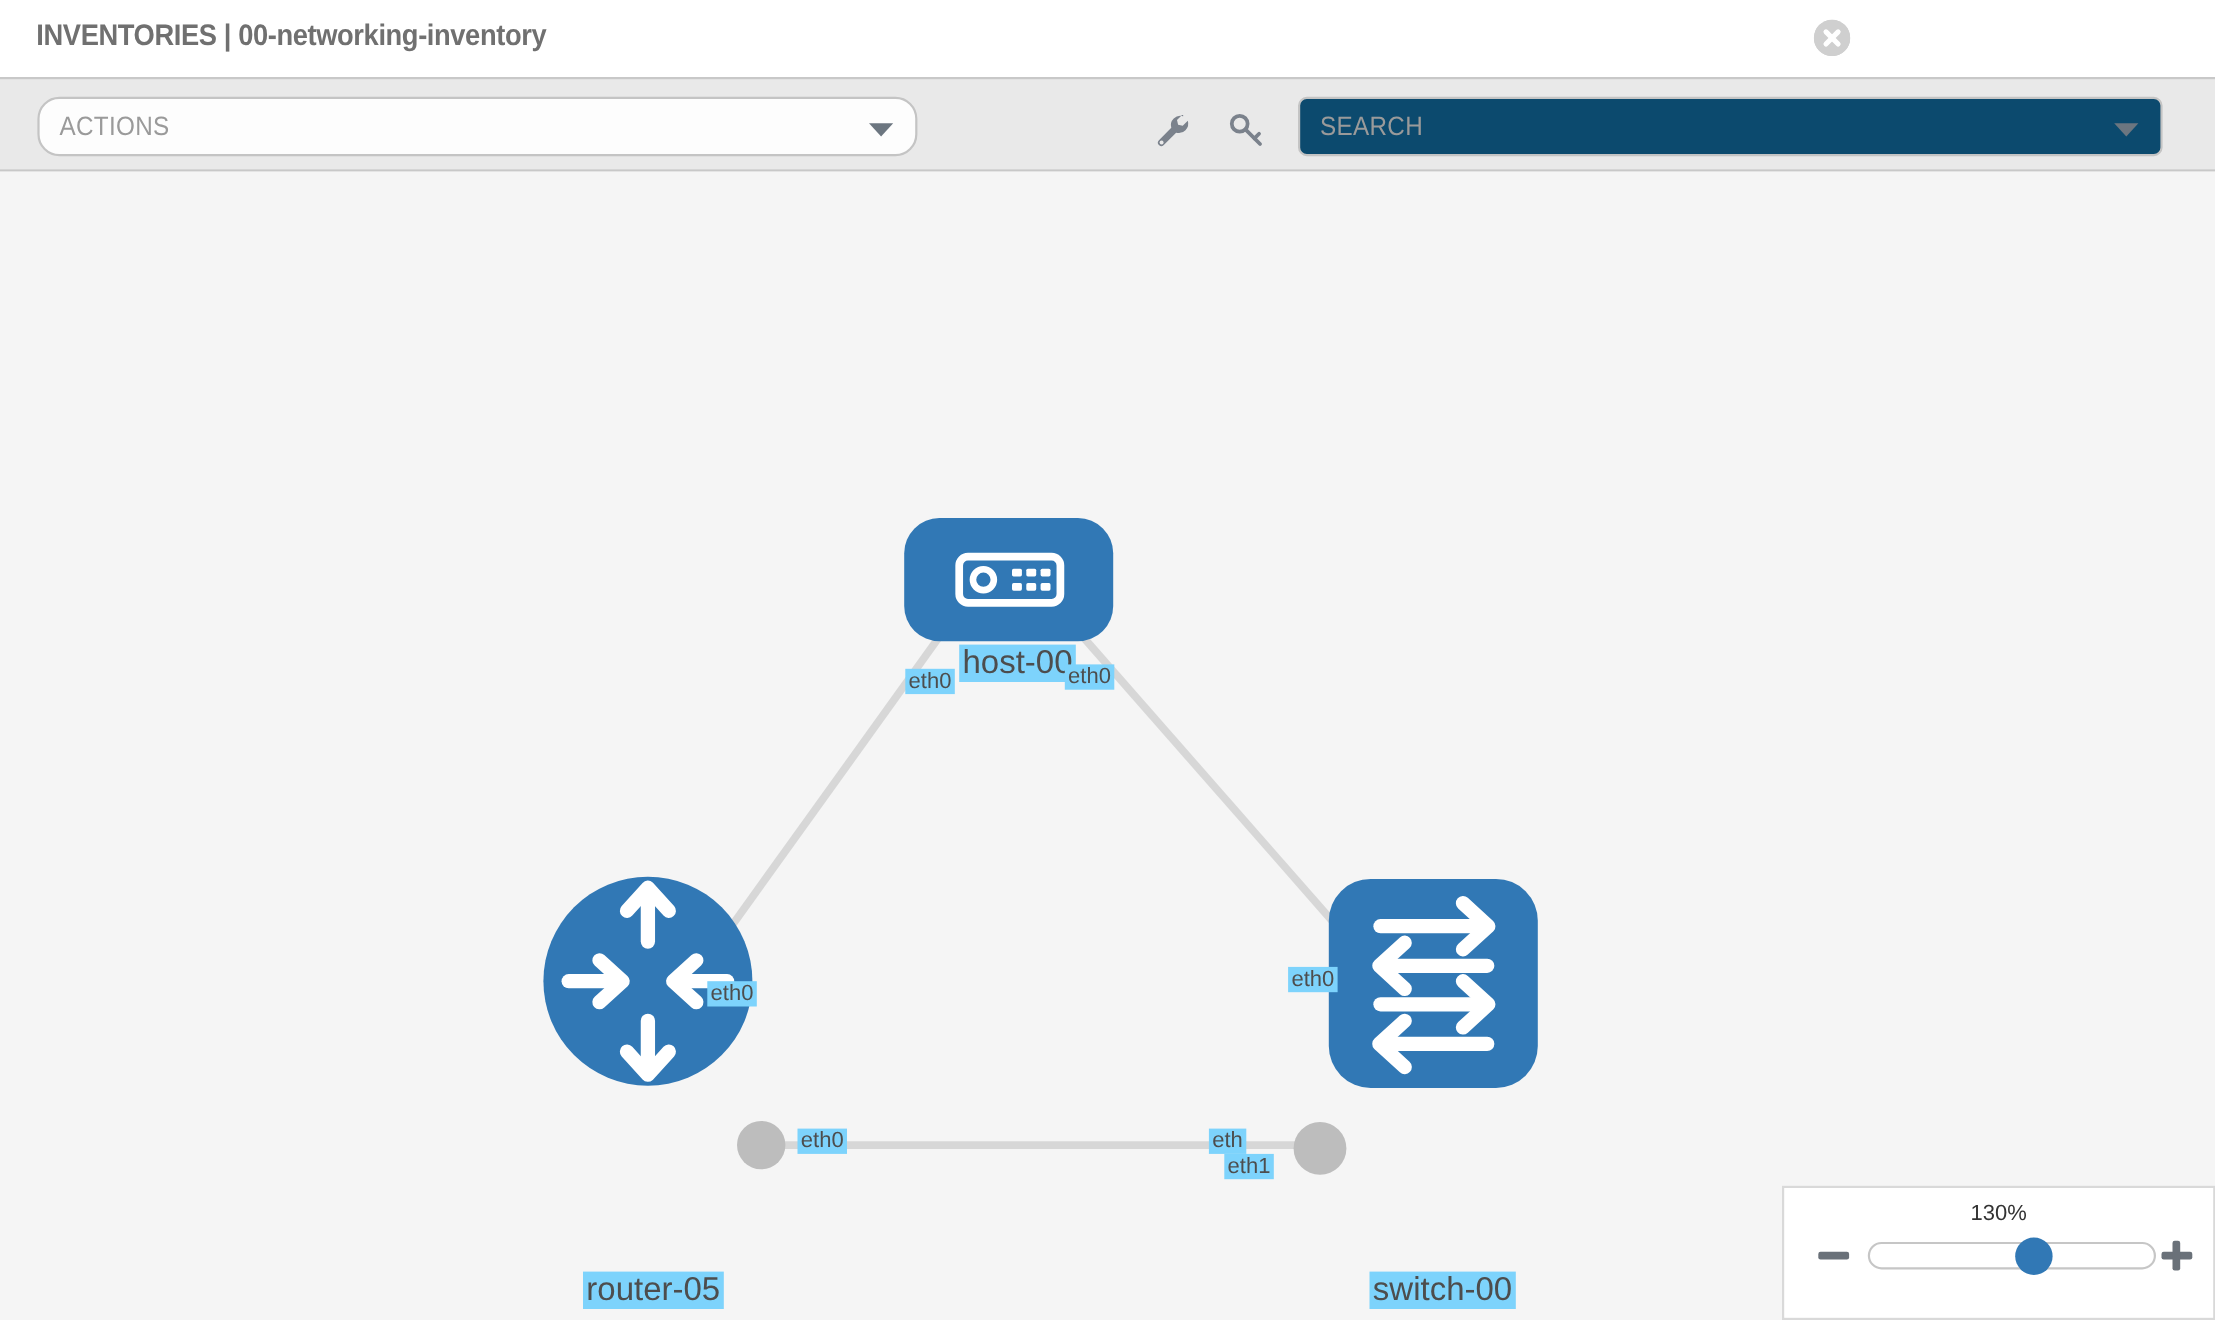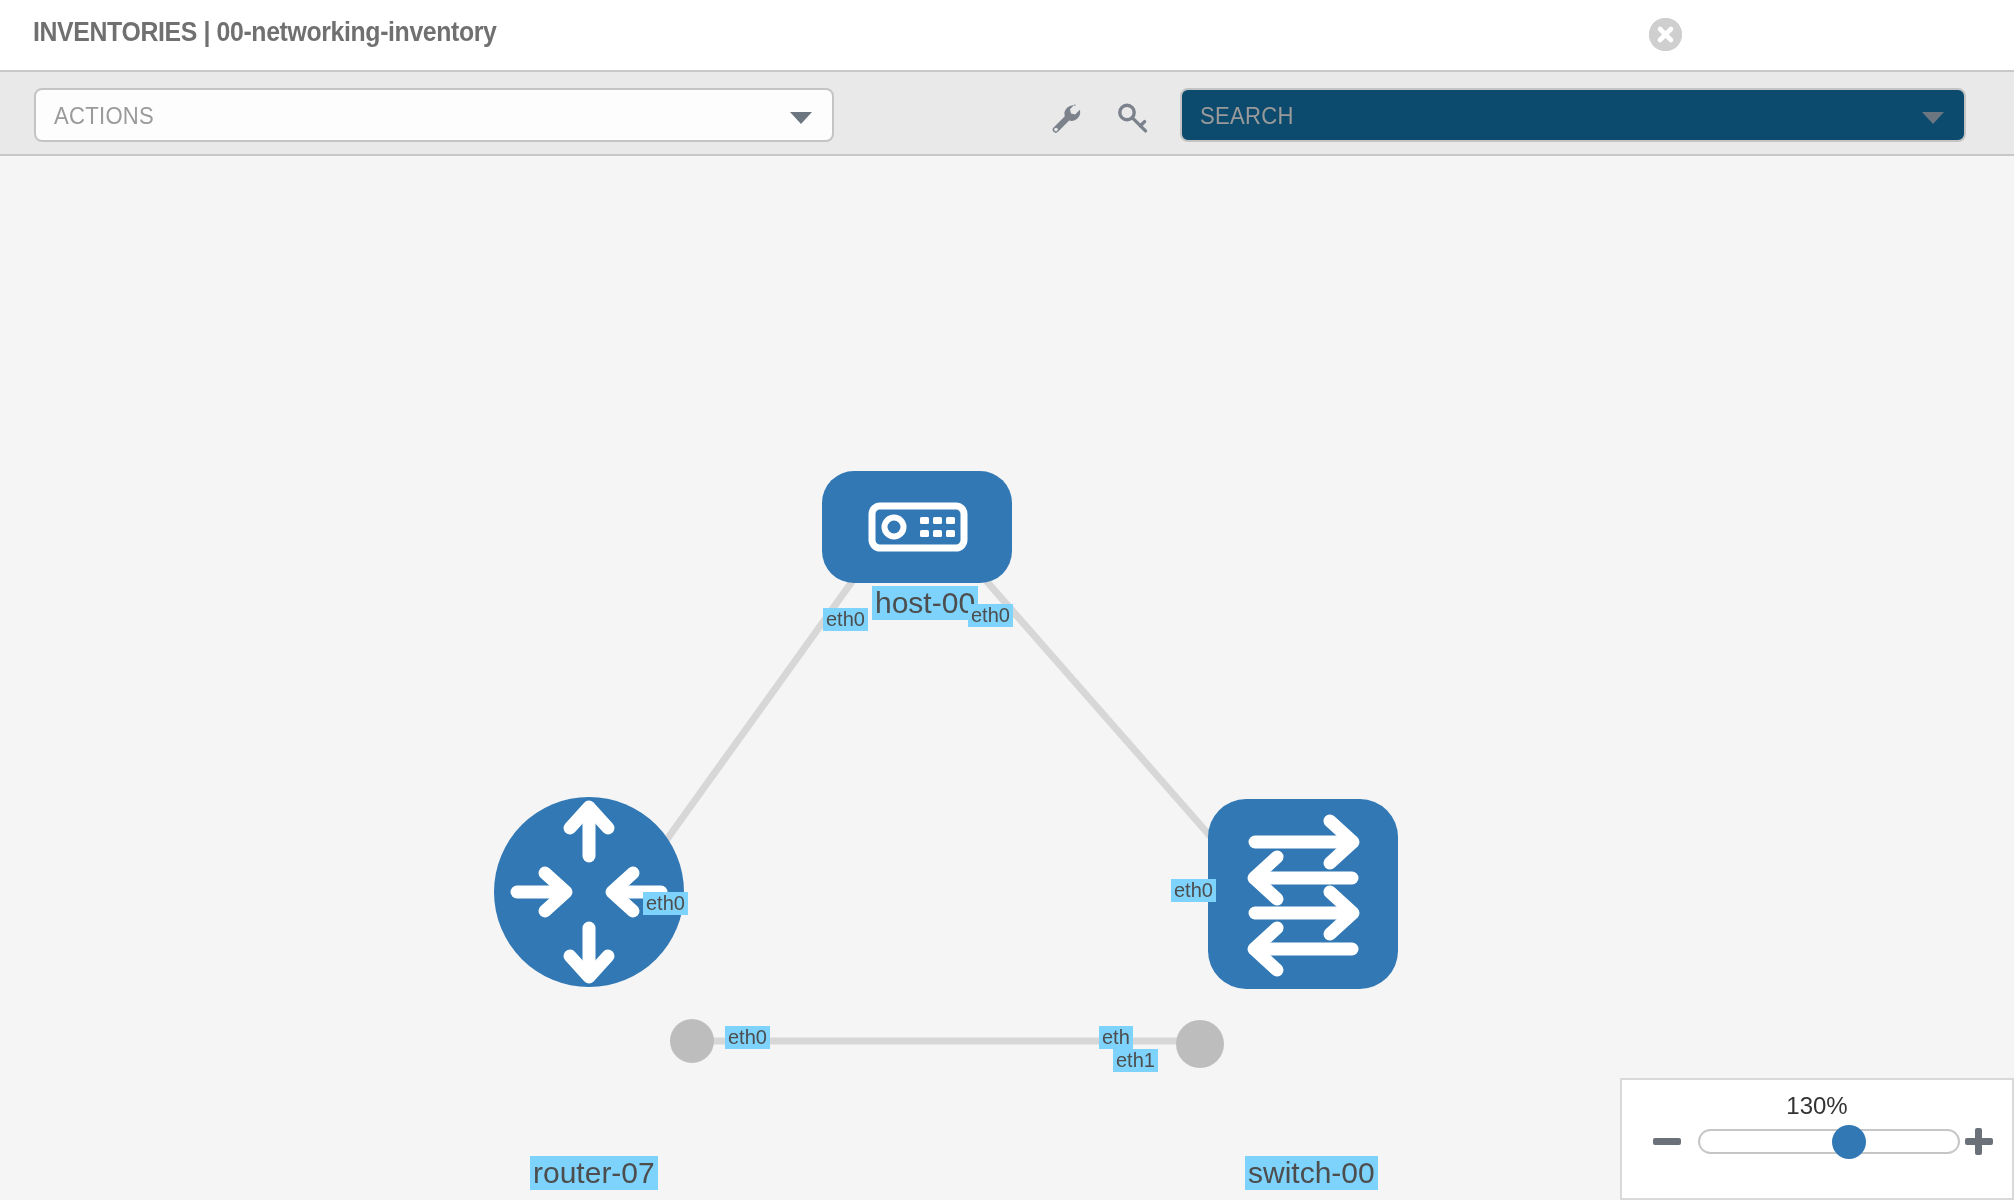--- a/index.html
+++ b/index.html
@@ -69,21 +69,21 @@
     box-sizing: border-box;
   }
   .actions-select {
     position: absolute;
     left: 34px;
     top: 16px;
     width: 800px;
     height: 54px;
     background: #fdfdfd;
     border: 2px solid #c4c4c4;
-    border-radius: 8px;
+    border-radius: 20px;
     box-sizing: border-box;
     cursor: pointer;
   }
   .actions-select .sel-label {
     position: absolute;
     left: 18px;
     top: 12px;
     font-size: 24px;
     color: #9a9a9a;
     letter-spacing: 0.3px;
@@ -171,21 +171,21 @@
     height: 122px;
     background: #ffffff;
     border: 2px solid #d9d9d9;
     box-sizing: border-box;
   }
   .zoom-pct {
     position: absolute;
     left: 0; right: 0;
     top: 12px;
     text-align: center;
-    font-size: 24px;
+    font-size: 20px;
     color: #333333;
   }
   .zoom-minus, .zoom-plus {
     position: absolute;
     top: 44px;
     width: 34px;
     height: 34px;
     cursor: pointer;
   }
   .zoom-minus { left: 28px; }
@@ -338,21 +338,21 @@
           <path d="M1330 736 L1353 757 L1330 778"></path>
 
           <path d="M1352 793 H 1255"></path>
           <path d="M1277 772 L1254 793 L1277 814"></path>
         </g>
       </g>
     </svg>
 
     <div class="nlabel big" style="left:872px; top:430px;text-align:center;">host-00</div>
 
-    <div class="nlabel big" style="left:530px; top:1000px;">router-07</div>
+    <div class="nlabel big" style="left:530px; top:1000px;">router-05</div>
 
     <div class="nlabel big" style="left:1245px; top:1000px;">switch-00</div>
 
     <div class="nlabel port" style="left:823px; top:452px;">eth0</div>
 
     <div class="nlabel port" style="left:968px; top:448px;">eth0</div>
 
     <div class="nlabel port" style="left:643px; top:736px;">eth0</div>
 
     <div class="nlabel port" style="left:1171px; top:723px;">eth0</div>

